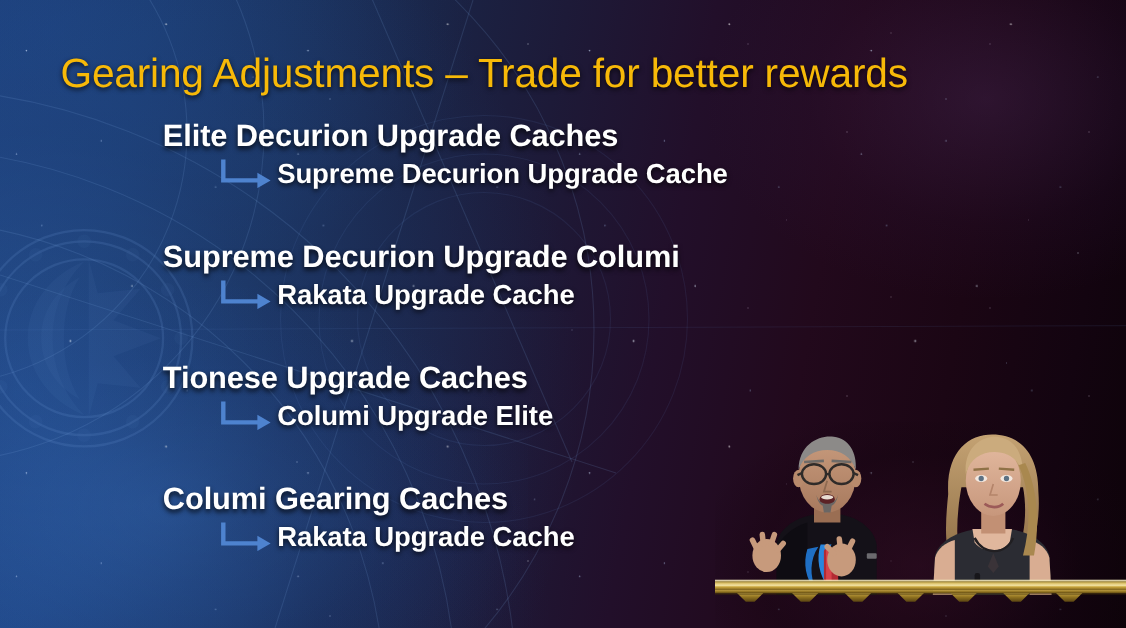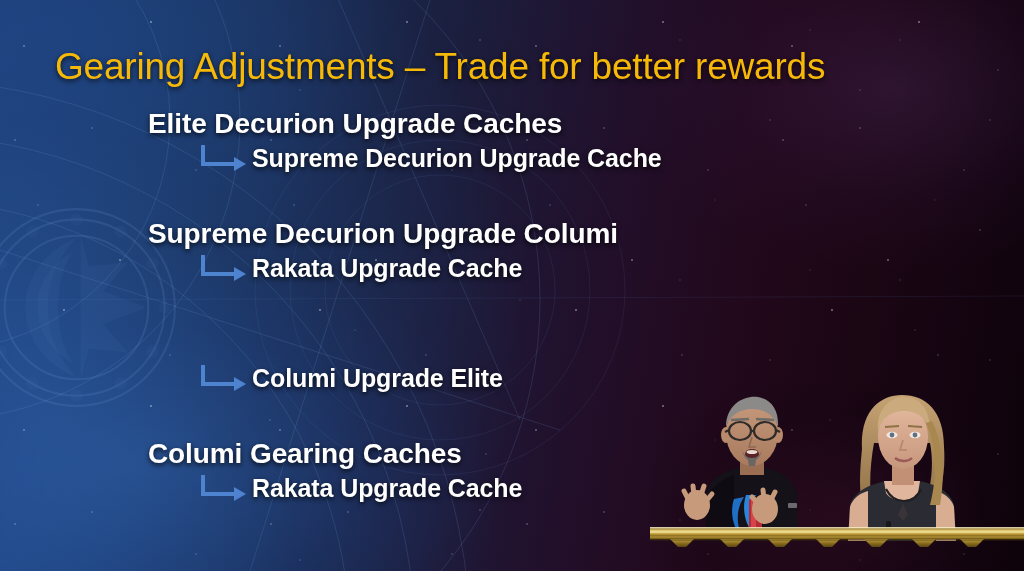--- a/index.html
+++ b/index.html
@@ -259,20 +259,21 @@
       <div class="sub-row">
         <svg class="elbow" viewBox="0 0 48 26">
           <path d="M3 1 L3 19 L36 19" fill="none" stroke="#4E83CF" stroke-width="4" stroke-linecap="square"></path>
           <path d="M34 12 L46 19 L34 26 Z" fill="#4E83CF"></path>
         </svg>
         <span class="sub-item">Rakata Upgrade Cache</span>
       </div>
     </div>
 
     <div class="group">
+      <div class="main-item">Tionese Upgrade Caches</div>
       <div class="sub-row">
         <svg class="elbow" viewBox="0 0 48 26">
           <path d="M3 1 L3 19 L36 19" fill="none" stroke="#4E83CF" stroke-width="4" stroke-linecap="square"></path>
           <path d="M34 12 L46 19 L34 26 Z" fill="#4E83CF"></path>
         </svg>
         <span class="sub-item">Columi Upgrade Elite</span>
       </div>
     </div>
 
     <div class="group">

